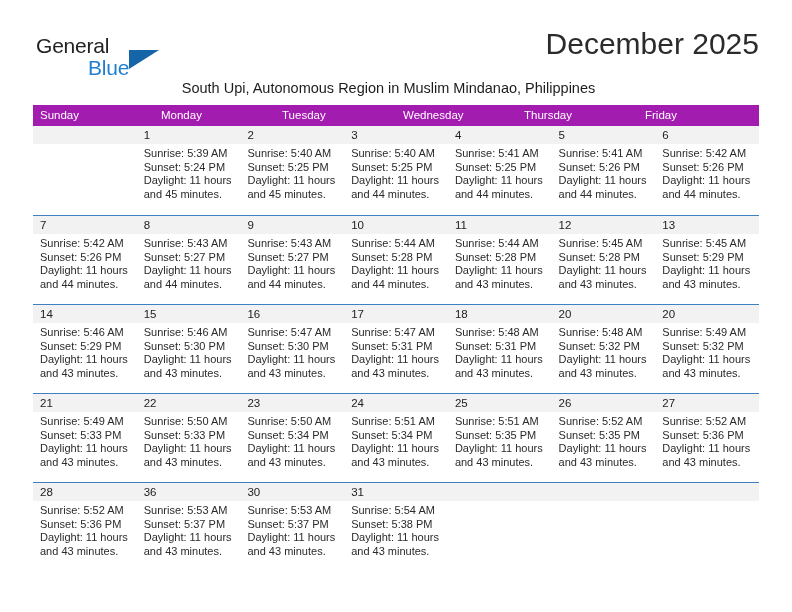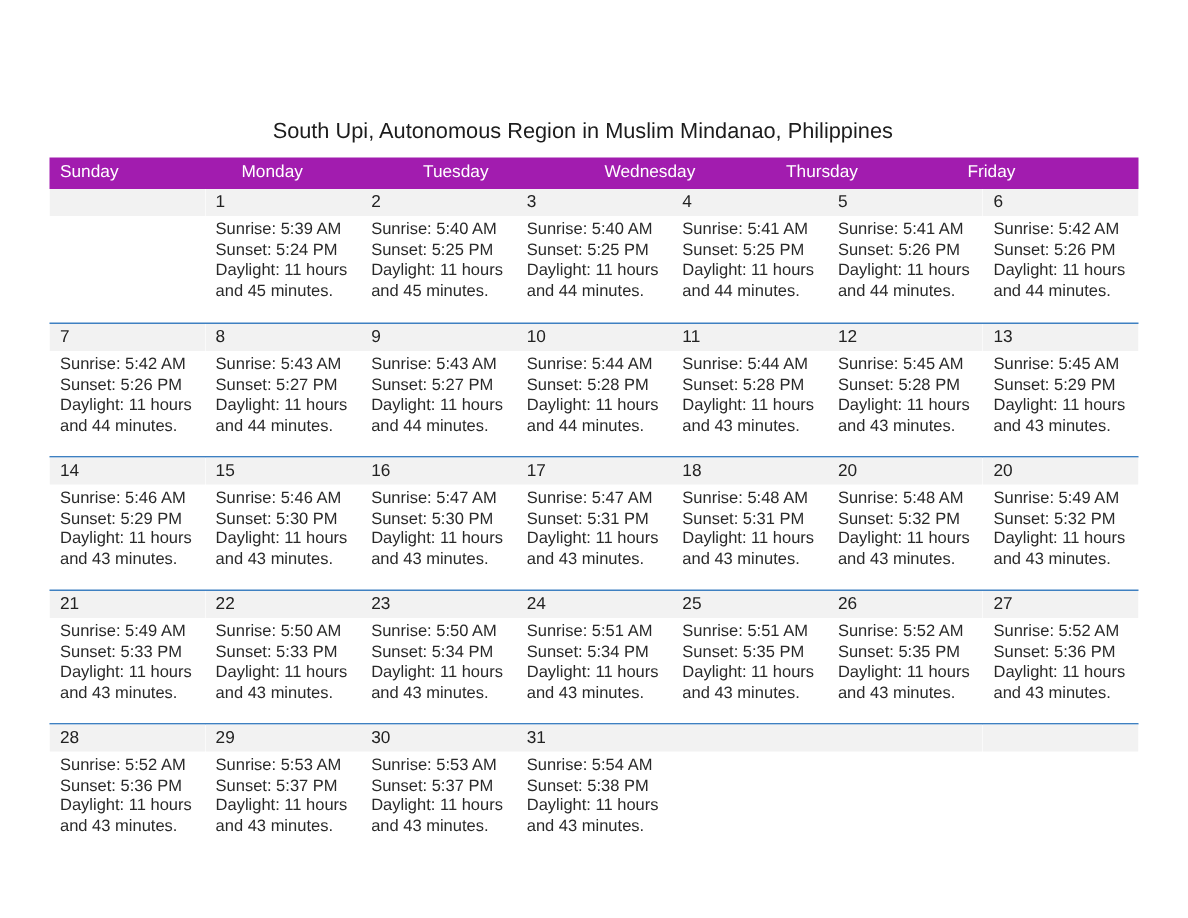--- a/index.html
+++ b/index.html
@@ -147,20 +147,28 @@
   }
   .day-cell.empty .day-body {
     visibility: hidden;
   }
 </style>
 </head>
 <body>
 
 <div class="page">
 
+  <div class="top-bar">
+    <div class="logo">
+      <span class="logo-general">General</span>
+      <span class="logo-triangle"></span>
+      <span class="logo-blue">Blue</span>
+    </div>
+    <div class="month-title">December 2025</div>
+  </div>
 
   <div class="subtitle">South Upi, Autonomous Region in Muslim Mindanao, Philippines</div>
 
   <div class="calendar">
     <div class="weekday-row">
       <div class="weekday-cell">Sunday</div>
       <div class="weekday-cell">Monday</div>
       <div class="weekday-cell">Tuesday</div>
       <div class="weekday-cell">Wednesday</div>
       <div class="weekday-cell">Thursday</div>
@@ -432,21 +440,21 @@
           <div class="day-cell">
             <div class="day-number-band">28</div>
             <div class="day-body">
               <div>Sunrise: 5:52 AM</div>
               <div>Sunset: 5:36 PM</div>
               <div>Daylight: 11 hours</div>
               <div>and 43 minutes.</div>
             </div>
           </div>
           <div class="day-cell">
-            <div class="day-number-band">29</div>
+            <div class="day-number-band">36</div>
             <div class="day-body">
               <div>Sunrise: 5:53 AM</div>
               <div>Sunset: 5:37 PM</div>
               <div>Daylight: 11 hours</div>
               <div>and 43 minutes.</div>
             </div>
           </div>
           <div class="day-cell">
             <div class="day-number-band">30</div>
             <div class="day-body">

